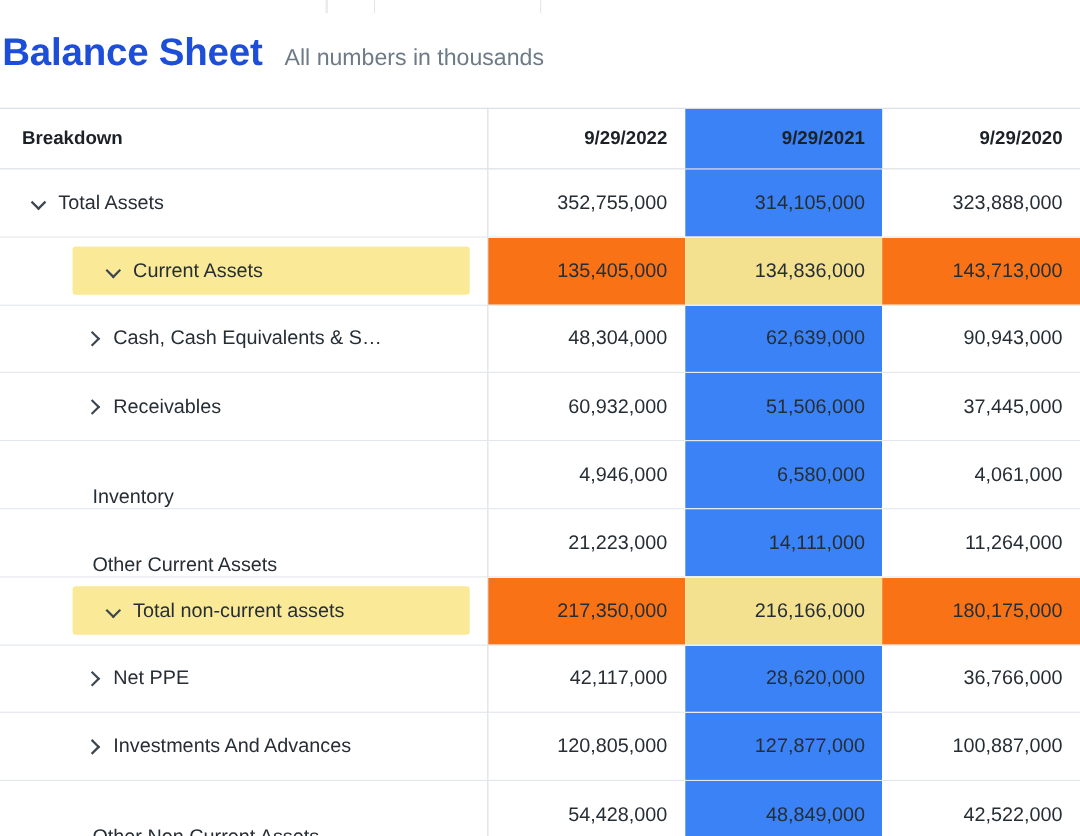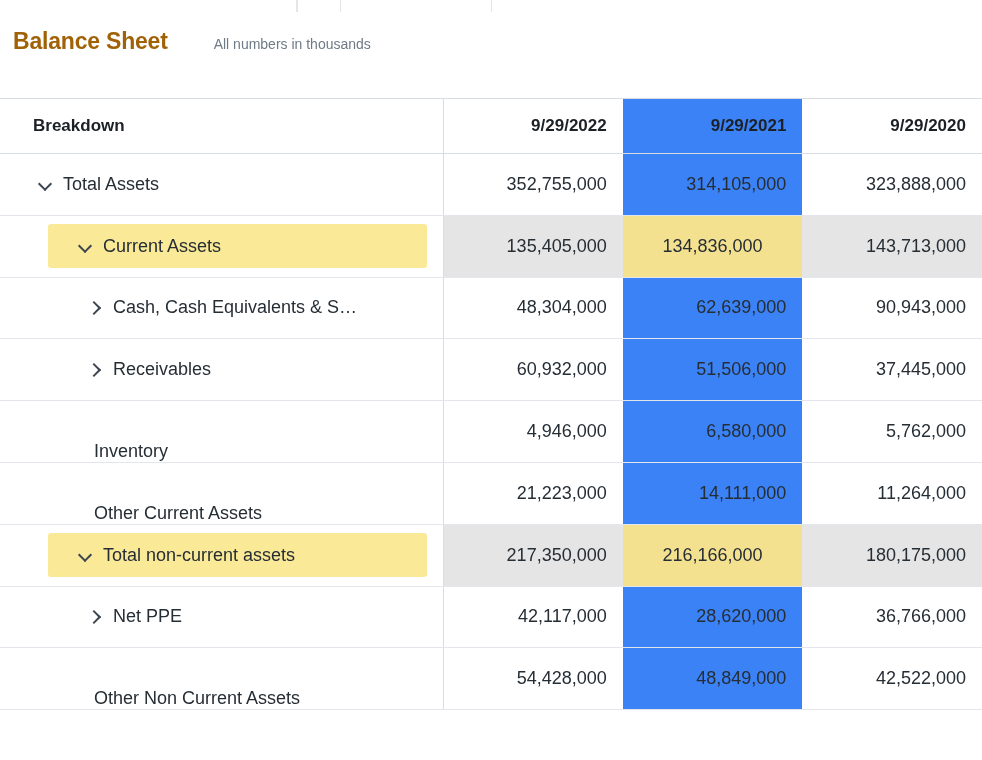--- a/index.html
+++ b/index.html
@@ -44,31 +44,31 @@
   .title-row {
     position: absolute;
     top: 30px;
     left: 0;
     width: 982px;
     height: 60px;
     display: flex;
     align-items: baseline;
   }
   .title {
-    font-size: 23px;
+    font-size: 35px;
     font-weight: bold;
     letter-spacing: -0.2px;
-    color: #a16207;
+    color: #1d4ed8;
     line-height: 1;
-    margin-left: 13px;
+    margin-left: 2px;
   }
   .subtitle {
-    font-size: 14px;
+    font-size: 21px;
     color: #6e7b86;
-    margin-left: 46px;
+    margin-left: 20px;
     line-height: 1;
   }
 
   
   table.bs {
     position: absolute;
     top: 98px;
     left: 0;
     width: 982px;
     border-collapse: collapse;
@@ -83,64 +83,64 @@
     border-bottom: 1px solid #d8dde2;
     border-top: 1px solid #d8dde2;
     font-size: 17px;
     font-weight: bold;
     color: #1b2127;
     padding: 0 16px;
     box-sizing: border-box;
   }
   table.bs thead th.lbl {
     text-align: left;
-    padding-left: 33px;
+    padding-left: 20px;
     border-right: 1px solid #d8dde2;
   }
   table.bs thead th.num {
     text-align: right;
   }
 
   table.bs tbody td {
     height: 61.8px;
     border-bottom: 1px solid #e3e7eb;
     padding: 0 16px;
     box-sizing: border-box;
     font-size: 18px;
     color: #262e35;
     white-space: nowrap;
     overflow: hidden;
   }
   table.bs tbody td.lbl {
     text-align: left;
     border-right: 1px solid #d8dde2;
-    padding-left: 10px;
+    padding-left: 0;
   }
   table.bs tbody td.num {
     text-align: right;
     font-variant-numeric: tabular-nums;
   }
 
   
   .shade { background: #3b82f6; }
 
   
-  tr.hl td.num { background: #e5e5e5; font-weight: normal; }
-  tr.hl td.num.shade { background: #f4e190; text-align: center; }
+  tr.hl td.num { background: #f97316; font-weight: normal; }
+  tr.hl td.num.shade { background: #f4e190; }
   tr.hl td.lbl { border-right-color: #d8dde2; }
 
   
   .cell-in {
     display: flex;
     align-items: center;
     height: 100%;
     box-sizing: border-box;
   }
   .cell-in.lvl0 { padding-left: 28px; }
-  .cell-in.lvl1 { padding-left: 38px; }
+  .cell-in.lvl1 { padding-left: 38px; margin-left: 28px; }
   .cell-in.lvl2 { padding-left: 78px; }
   .cell-in.lvl2-plain { padding-left: 84px; align-items: flex-end; }
 
   .hl-pill {
     background: #fae996;
     border-radius: 3px;
     height: 44px;
     display: flex;
     align-items: center;
     padding-right: 14px;
@@ -262,21 +262,21 @@
       </tr>
 
       <tr>
         <td class="lbl">
           <div class="cell-in lvl2-plain">
             <span class="lbl-text">Inventory</span>
           </div>
         </td>
         <td class="num">4,946,000</td>
         <td class="num shade">6,580,000</td>
-        <td class="num">5,762,000</td>
+        <td class="num">4,061,000</td>
       </tr>
 
       <tr>
         <td class="lbl">
           <div class="cell-in lvl2-plain">
             <span class="lbl-text">Other Current Assets</span>
           </div>
         </td>
         <td class="num">21,223,000</td>
         <td class="num shade">14,111,000</td>
@@ -302,20 +302,31 @@
           <div class="cell-in lvl2">
             <span class="chev right"></span>
             <span class="lbl-text">Net PPE</span>
           </div>
         </td>
         <td class="num">42,117,000</td>
         <td class="num shade">28,620,000</td>
         <td class="num">36,766,000</td>
       </tr>
 
+      <tr>
+        <td class="lbl">
+          <div class="cell-in lvl2">
+            <span class="chev right"></span>
+            <span class="lbl-text">Investments And Advances</span>
+          </div>
+        </td>
+        <td class="num">120,805,000</td>
+        <td class="num shade">127,877,000</td>
+        <td class="num">100,887,000</td>
+      </tr>
 
       <tr>
         <td class="lbl">
           <div class="cell-in lvl2-plain">
             <span class="lbl-text">Other Non Current Assets</span>
           </div>
         </td>
         <td class="num">54,428,000</td>
         <td class="num shade">48,849,000</td>
         <td class="num">42,522,000</td>

